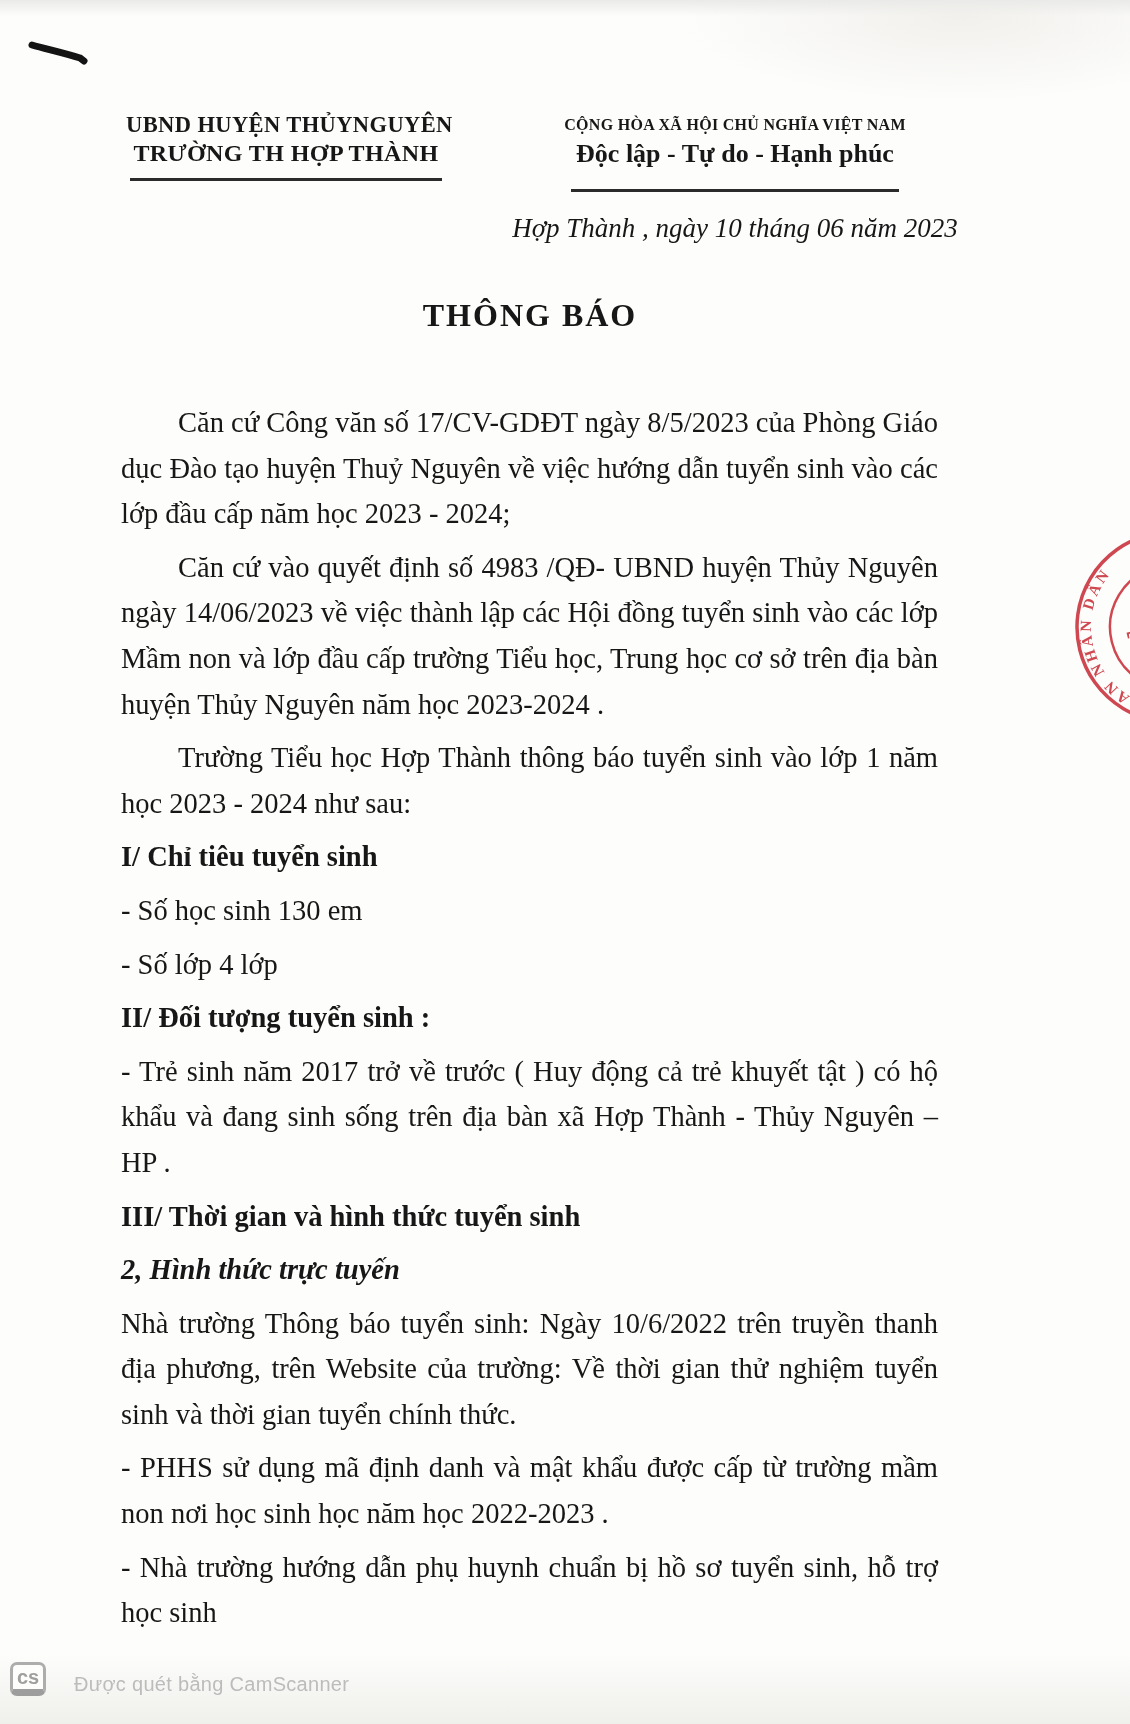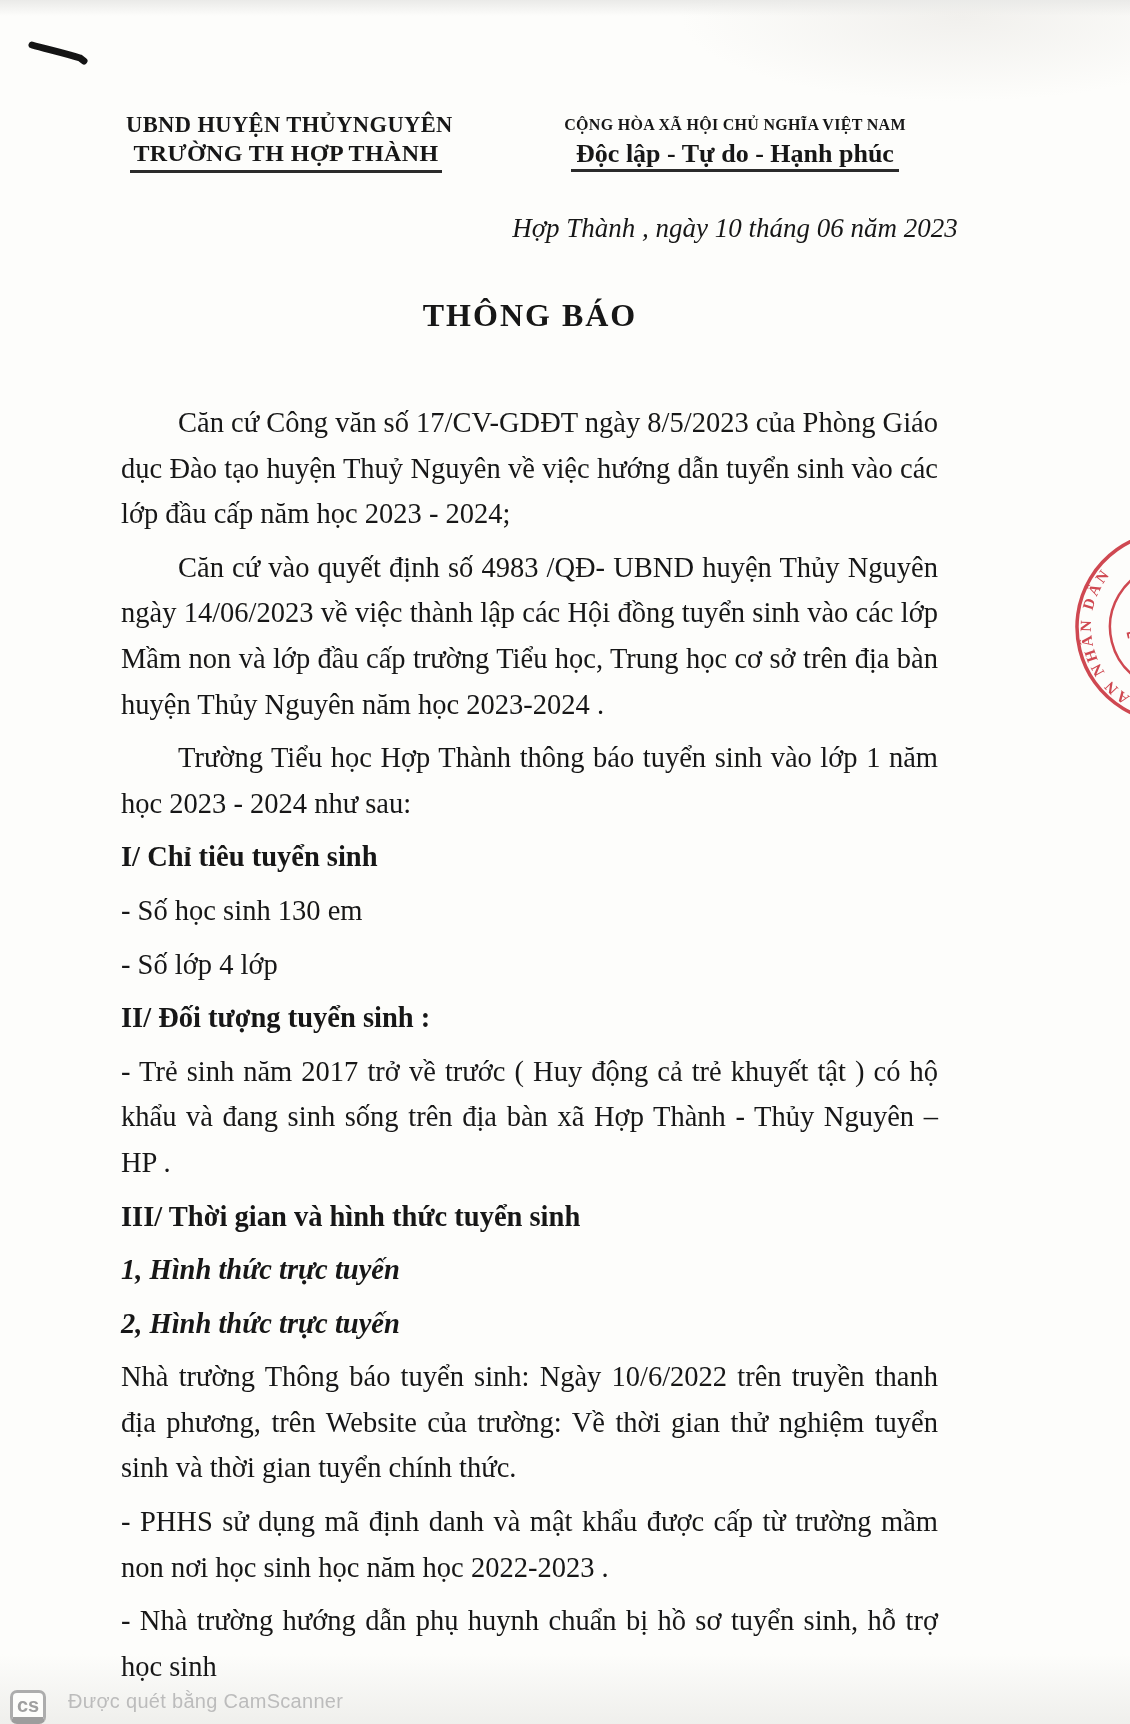--- a/index.html
+++ b/index.html
@@ -11,45 +11,45 @@
       linear-gradient(to top, #efefec, rgba(255,255,255,0) 70px),
       radial-gradient(ellipse 400px 120px at 85% 1%, #f1f0ed, rgba(255,255,255,0) 70%);
     font-family:"Liberation Serif","DejaVu Serif",serif;
     color:#171717;
   }
   .pen-mark { position:absolute; left:28px; top:34px; }
 
   .header-left  { position:absolute; left:126px; top:112px; width:320px; text-align:center; }
   .org1 { font-size:22.5px; font-weight:600; letter-spacing:0.4px; white-space:nowrap; }
   .org2 { display:inline-block; font-size:24px; font-weight:700; letter-spacing:0.4px;
-          border-bottom:3px solid #2b2b2b; padding:0 3px 3px; margin-top:2px; white-space:nowrap; }
+          border-bottom:3px solid #2b2b2b; padding:0 3px 11px; margin-top:2px; white-space:nowrap; }
 
   .header-right { position:absolute; left:488px; top:116px; width:494px; text-align:center; }
   .nat1 { font-size:16px; font-weight:700; letter-spacing:0.3px; white-space:nowrap; }
   .nat2 { display:inline-block; font-size:26px; font-weight:700;
-          border-bottom:3px solid #2b2b2b; padding:0 5px 0; margin-top:5px; white-space:nowrap; }
+          border-bottom:3px solid #2b2b2b; padding:0 5px 20px; margin-top:5px; white-space:nowrap; }
 
   .date-line { position:absolute; left:488px; top:213px; width:494px; text-align:center;
                font-style:italic; font-size:27px; white-space:nowrap; }
 
   .title-block { position:absolute; left:115px; top:297px; width:830px; text-align:center; }
   .title1 { font-size:32px; font-weight:700; letter-spacing:2px; }
   .title2 { font-size:29px; font-weight:700; letter-spacing:0.5px; margin-top:7px; }
 
   .body-text { position:absolute; left:113px; top:392px; width:833px;
                font-size:28.5px; line-height:45.6px; text-align:justify; }
   .para { margin:8px; }
   .para.indent { text-indent:57px; }
   .para.bold { font-weight:700; }
   .para.italic { font-style:italic; }
 
   .stamp-wrap { position:absolute; left:1012px; top:477px; width:300px; height:300px; }
   .stamp-wrap svg text { font-family:"Liberation Serif","DejaVu Serif",serif; }
 
-  .footer { position:absolute; left:10px; bottom:0; display:flex; align-items:flex-start; gap:22px;
+  .footer { position:absolute; left:10px; bottom:28px; display:flex; align-items:flex-end; gap:28px;
             font-family:"Liberation Sans","DejaVu Sans",sans-serif; }
   .cs-badge { width:36px; height:34px; box-sizing:border-box;
               border:3px solid #adadad; border-bottom:7px solid #9d9d9d; border-radius:7px;
               color:#9f9f9f; font-weight:700; font-size:20px; line-height:1;
               display:flex; align-items:center; justify-content:center; background:#fdfdfb; }
   .footer-caption { font-size:20px; color:#bcbcbc; letter-spacing:0.3px; }
 </style>
 </head>
 <body>
 
@@ -76,21 +76,20 @@
 <div class="body-text">
     <div class="para indent">Căn cứ Công văn số 17/CV-GDĐT ngày 8/5/2023 của Phòng Giáo dục Đào tạo huyện Thuỷ Nguyên về việc hướng dẫn tuyển sinh vào các lớp đầu cấp năm học 2023 - 2024;</div>
     <div class="para indent">Căn cứ vào quyết định số 4983 /QĐ- UBND huyện Thủy Nguyên ngày 14/06/2023 về việc  thành lập các Hội đồng tuyển sinh vào các lớp Mầm non và lớp đầu cấp trường Tiểu học, Trung học cơ sở trên địa bàn huyện Thủy Nguyên năm học 2023-2024 .</div>
     <div class="para indent">Trường Tiểu học Hợp Thành  thông báo tuyển sinh vào lớp 1 năm học  2023 - 2024 như sau:</div>
     <div class="para bold">I/  Chỉ tiêu tuyển sinh</div>
     <div class="para">- Số học sinh 130 em</div>
     <div class="para">- Số lớp 4 lớp</div>
     <div class="para bold">II/ Đối tượng tuyển sinh :</div>
     <div class="para">- Trẻ sinh năm 2017 trở về trước ( Huy động cả trẻ khuyết tật ) có hộ khẩu và đang sinh sống trên địa bàn xã Hợp Thành - Thủy Nguyên – HP .</div>
     <div class="para bold">III/ Thời gian và hình thức tuyển sinh</div>
-    <div class="para bold italic">1, Hình thức trực tuyến</div>
     <div class="para bold italic">2, Hình thức trực tuyến</div>
     <div class="para">Nhà trường Thông báo tuyển sinh: Ngày 10/6/2022 trên truyền thanh địa phương, trên Website của trường: Về thời gian thử nghiệm tuyển sinh và thời gian tuyển chính thức.</div>
     <div class="para">- PHHS sử dụng mã định danh và mật khẩu được cấp từ trường mầm non nơi học sinh học năm học 2022-2023 .</div>
     <div class="para">- Nhà trường hướng dẫn phụ huynh chuẩn bị hồ sơ tuyển sinh, hỗ trợ học sinh</div>
   </div>
 
 <div class="stamp-wrap" style="color: rgb(201, 48, 58);">
   <svg width="300" height="300" viewBox="0 0 300 300">
     <g transform="rotate(-14 160 150)" opacity="0.88">
       <circle cx="160" cy="150" r="95" fill="none" stroke="currentColor" stroke-width="3.5"></circle>

